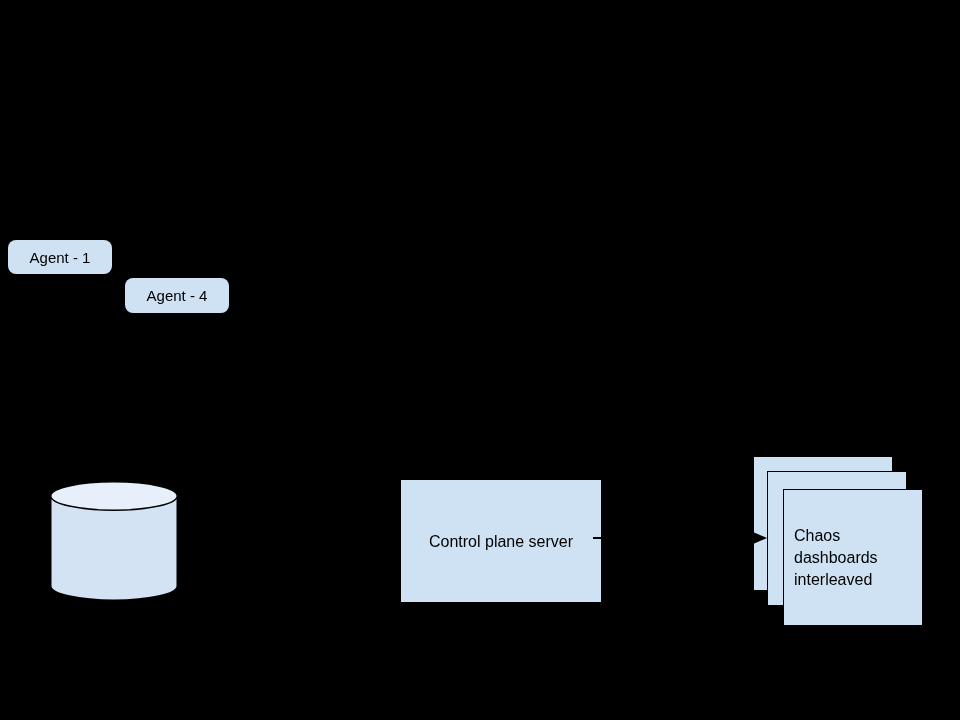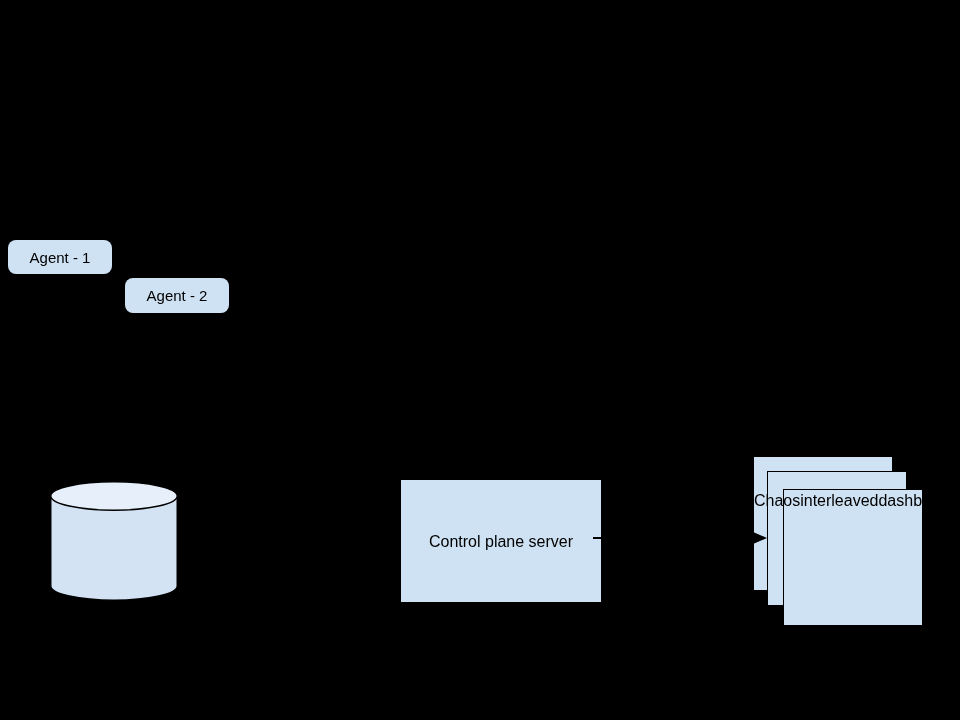--- a/index.html
+++ b/index.html
@@ -95,38 +95,38 @@
     background: #cfe2f3;
     border: 1px solid #000000;
     box-sizing: border-box;
   }
   .dash-back   { left: 753px; top: 456px; }
   .dash-middle { left: 767px; top: 471px; }
   .dash-front  {
     left: 783px; top: 489px;
     height: 137px;
     display: flex;
-    flex-direction: row;
+    flex-direction: column;
     justify-content: center;
     padding-left: 10px;
     font-size: 16px;
     line-height: 22px;
     text-align: left;
   }
 </style>
 </head>
 <body>
 
 <div class="stage">
 
   <div class="agent agent-1">
     <span>Agent - 1</span>
   </div>
   <div class="agent agent-2">
-    <span>Agent - 2</span>
+    <span>Agent - 4</span>
   </div>
 
   <div class="cylinder">
     <svg width="128" height="120" viewBox="0 0 128 120">
       <path d="M 0.75 15 L 0.75 105 A 63.25 14.25 0 0 0 127.25 105 L 127.25 15 A 63.25 14.25 0 0 0 0.75 15 Z" fill="#d3e3f4" stroke="#000000" stroke-width="1.5"></path>
       <ellipse cx="64" cy="15" rx="63.25" ry="14.25" fill="#e7f0fa" stroke="#000000" stroke-width="1.5"></ellipse>
     </svg>
   </div>
 
   <div class="control-plane">
@@ -135,17 +135,17 @@
 
   <div class="arrow-shaft"></div>
 
   <div class="dash-card dash-back"></div>
   <div class="dash-card dash-middle"></div>
 
   <div class="arrow-head"></div>
 
   <div class="dash-card dash-front">
     <div>Chaos</div>
+    <div>dashboards</div>
     <div>interleaved</div>
-    <div>dashboards</div>
   </div>
 
 </div>
 
 </body></html>

